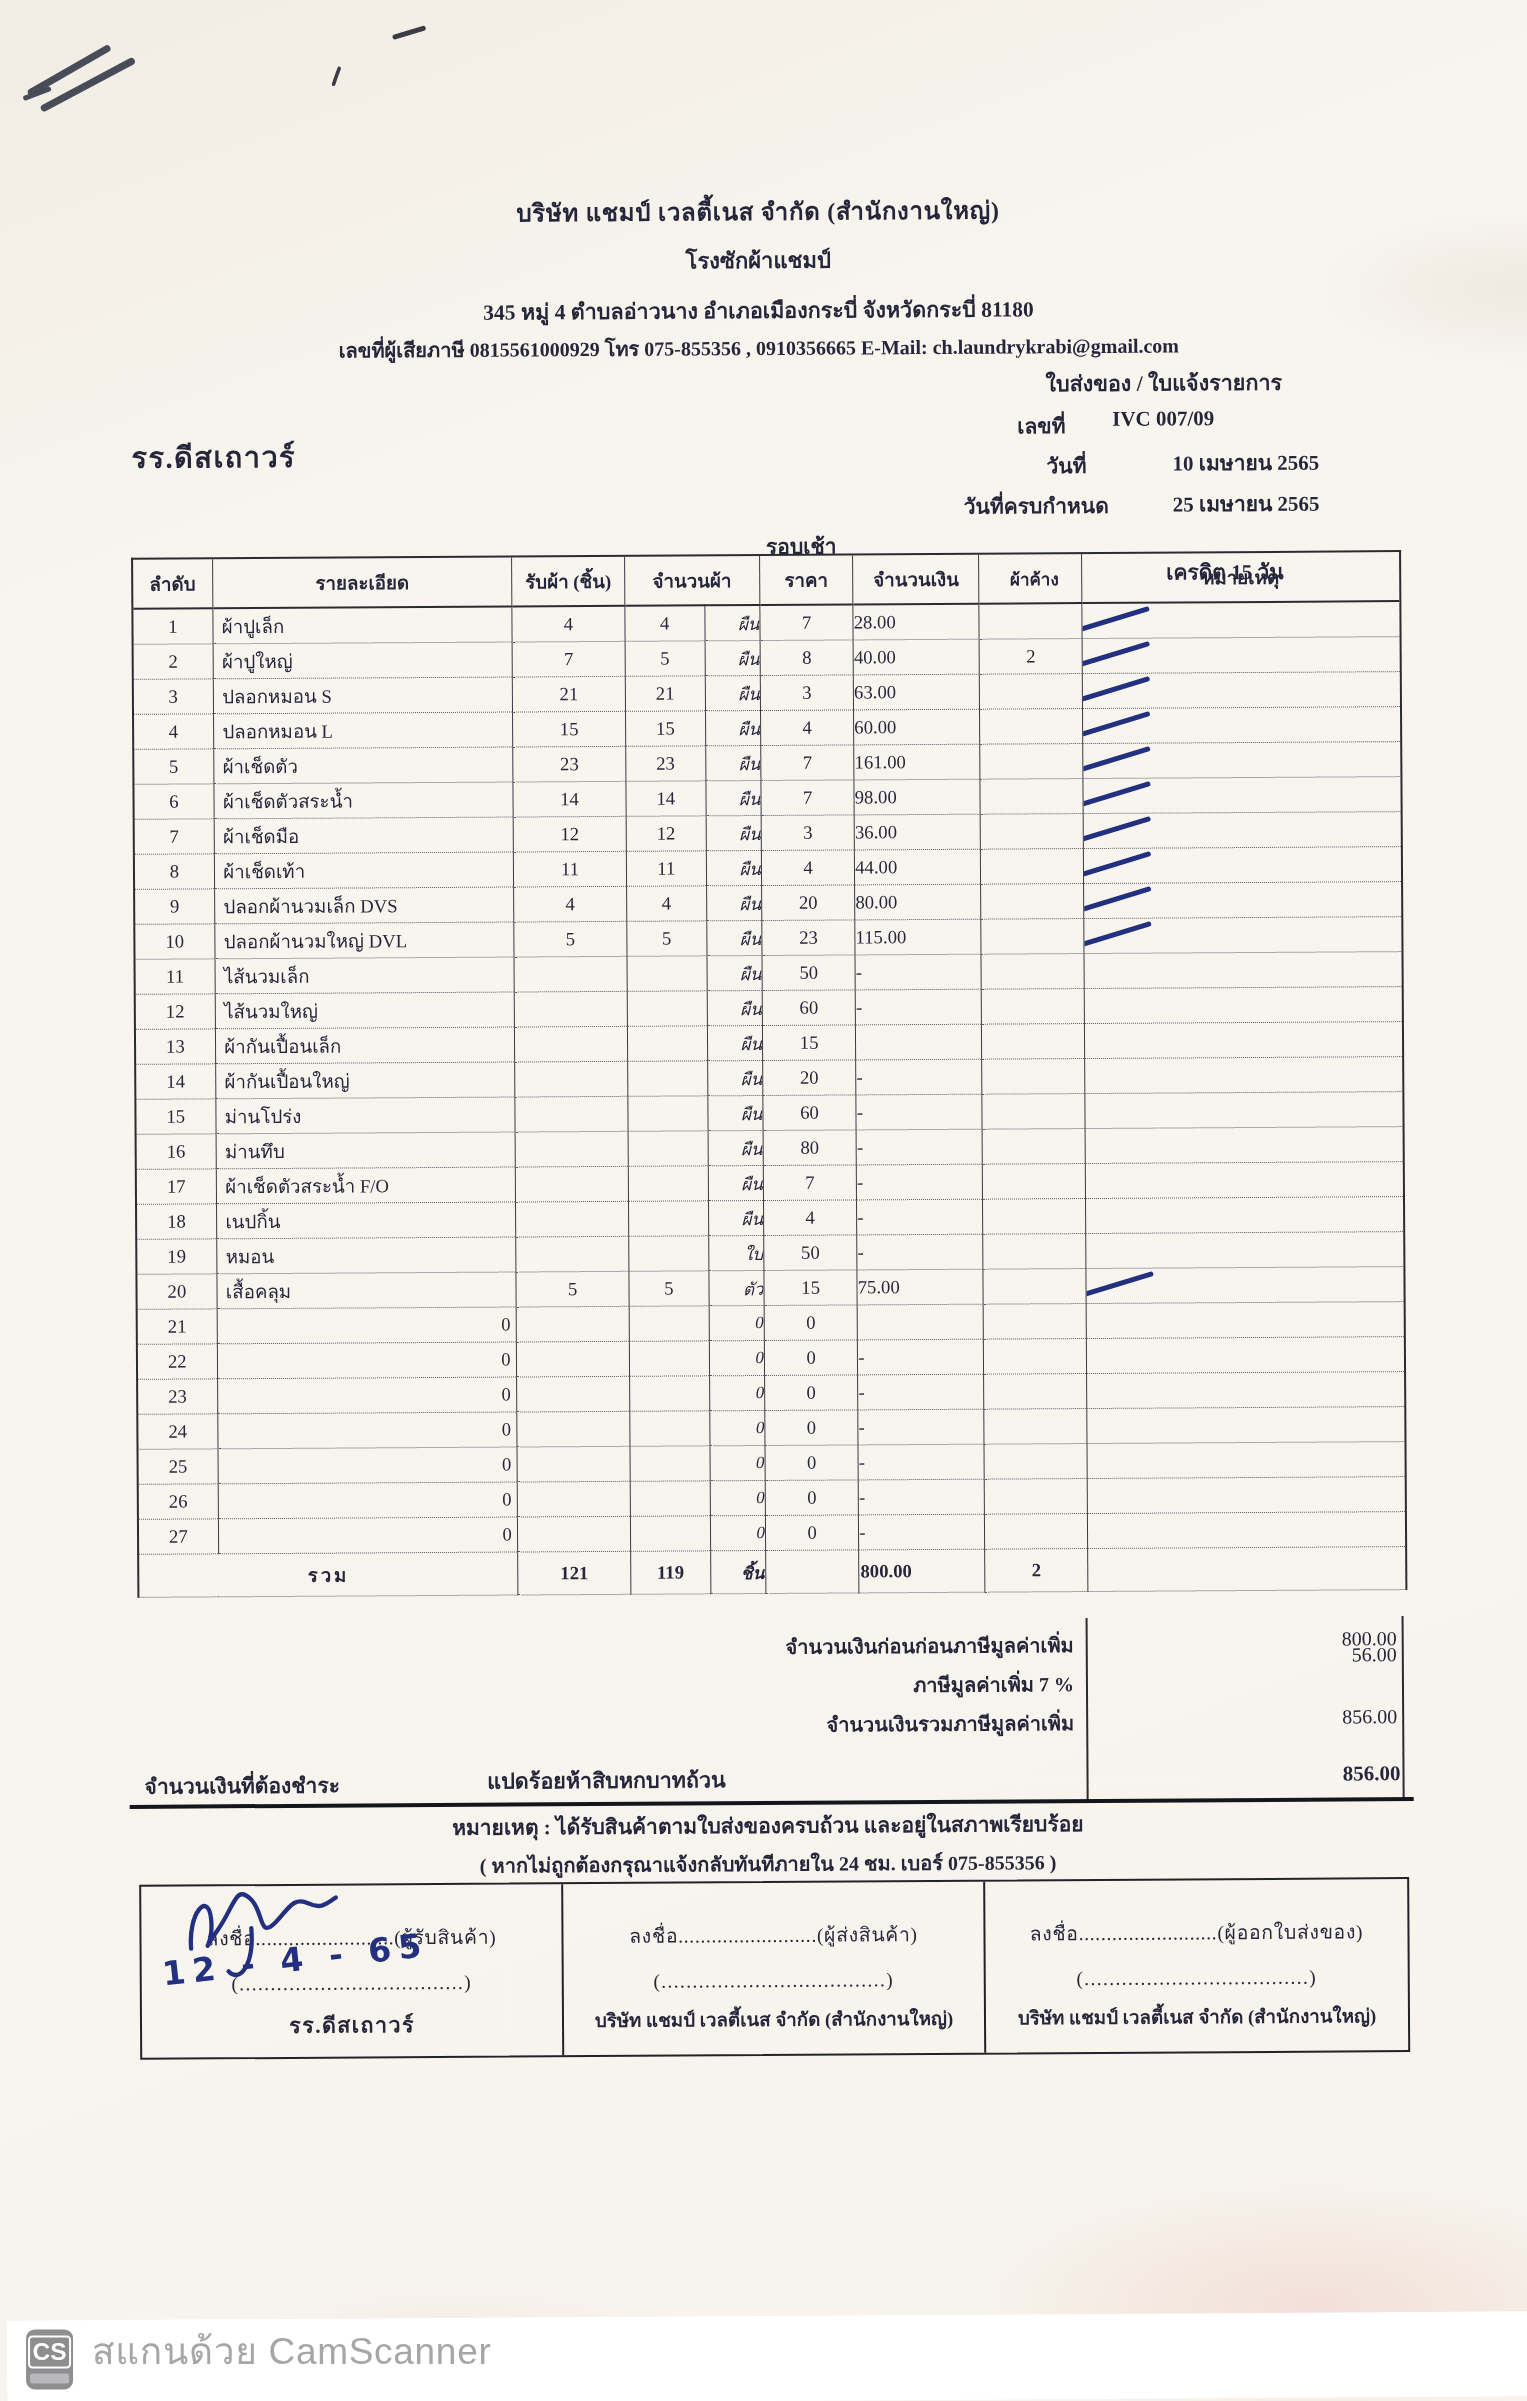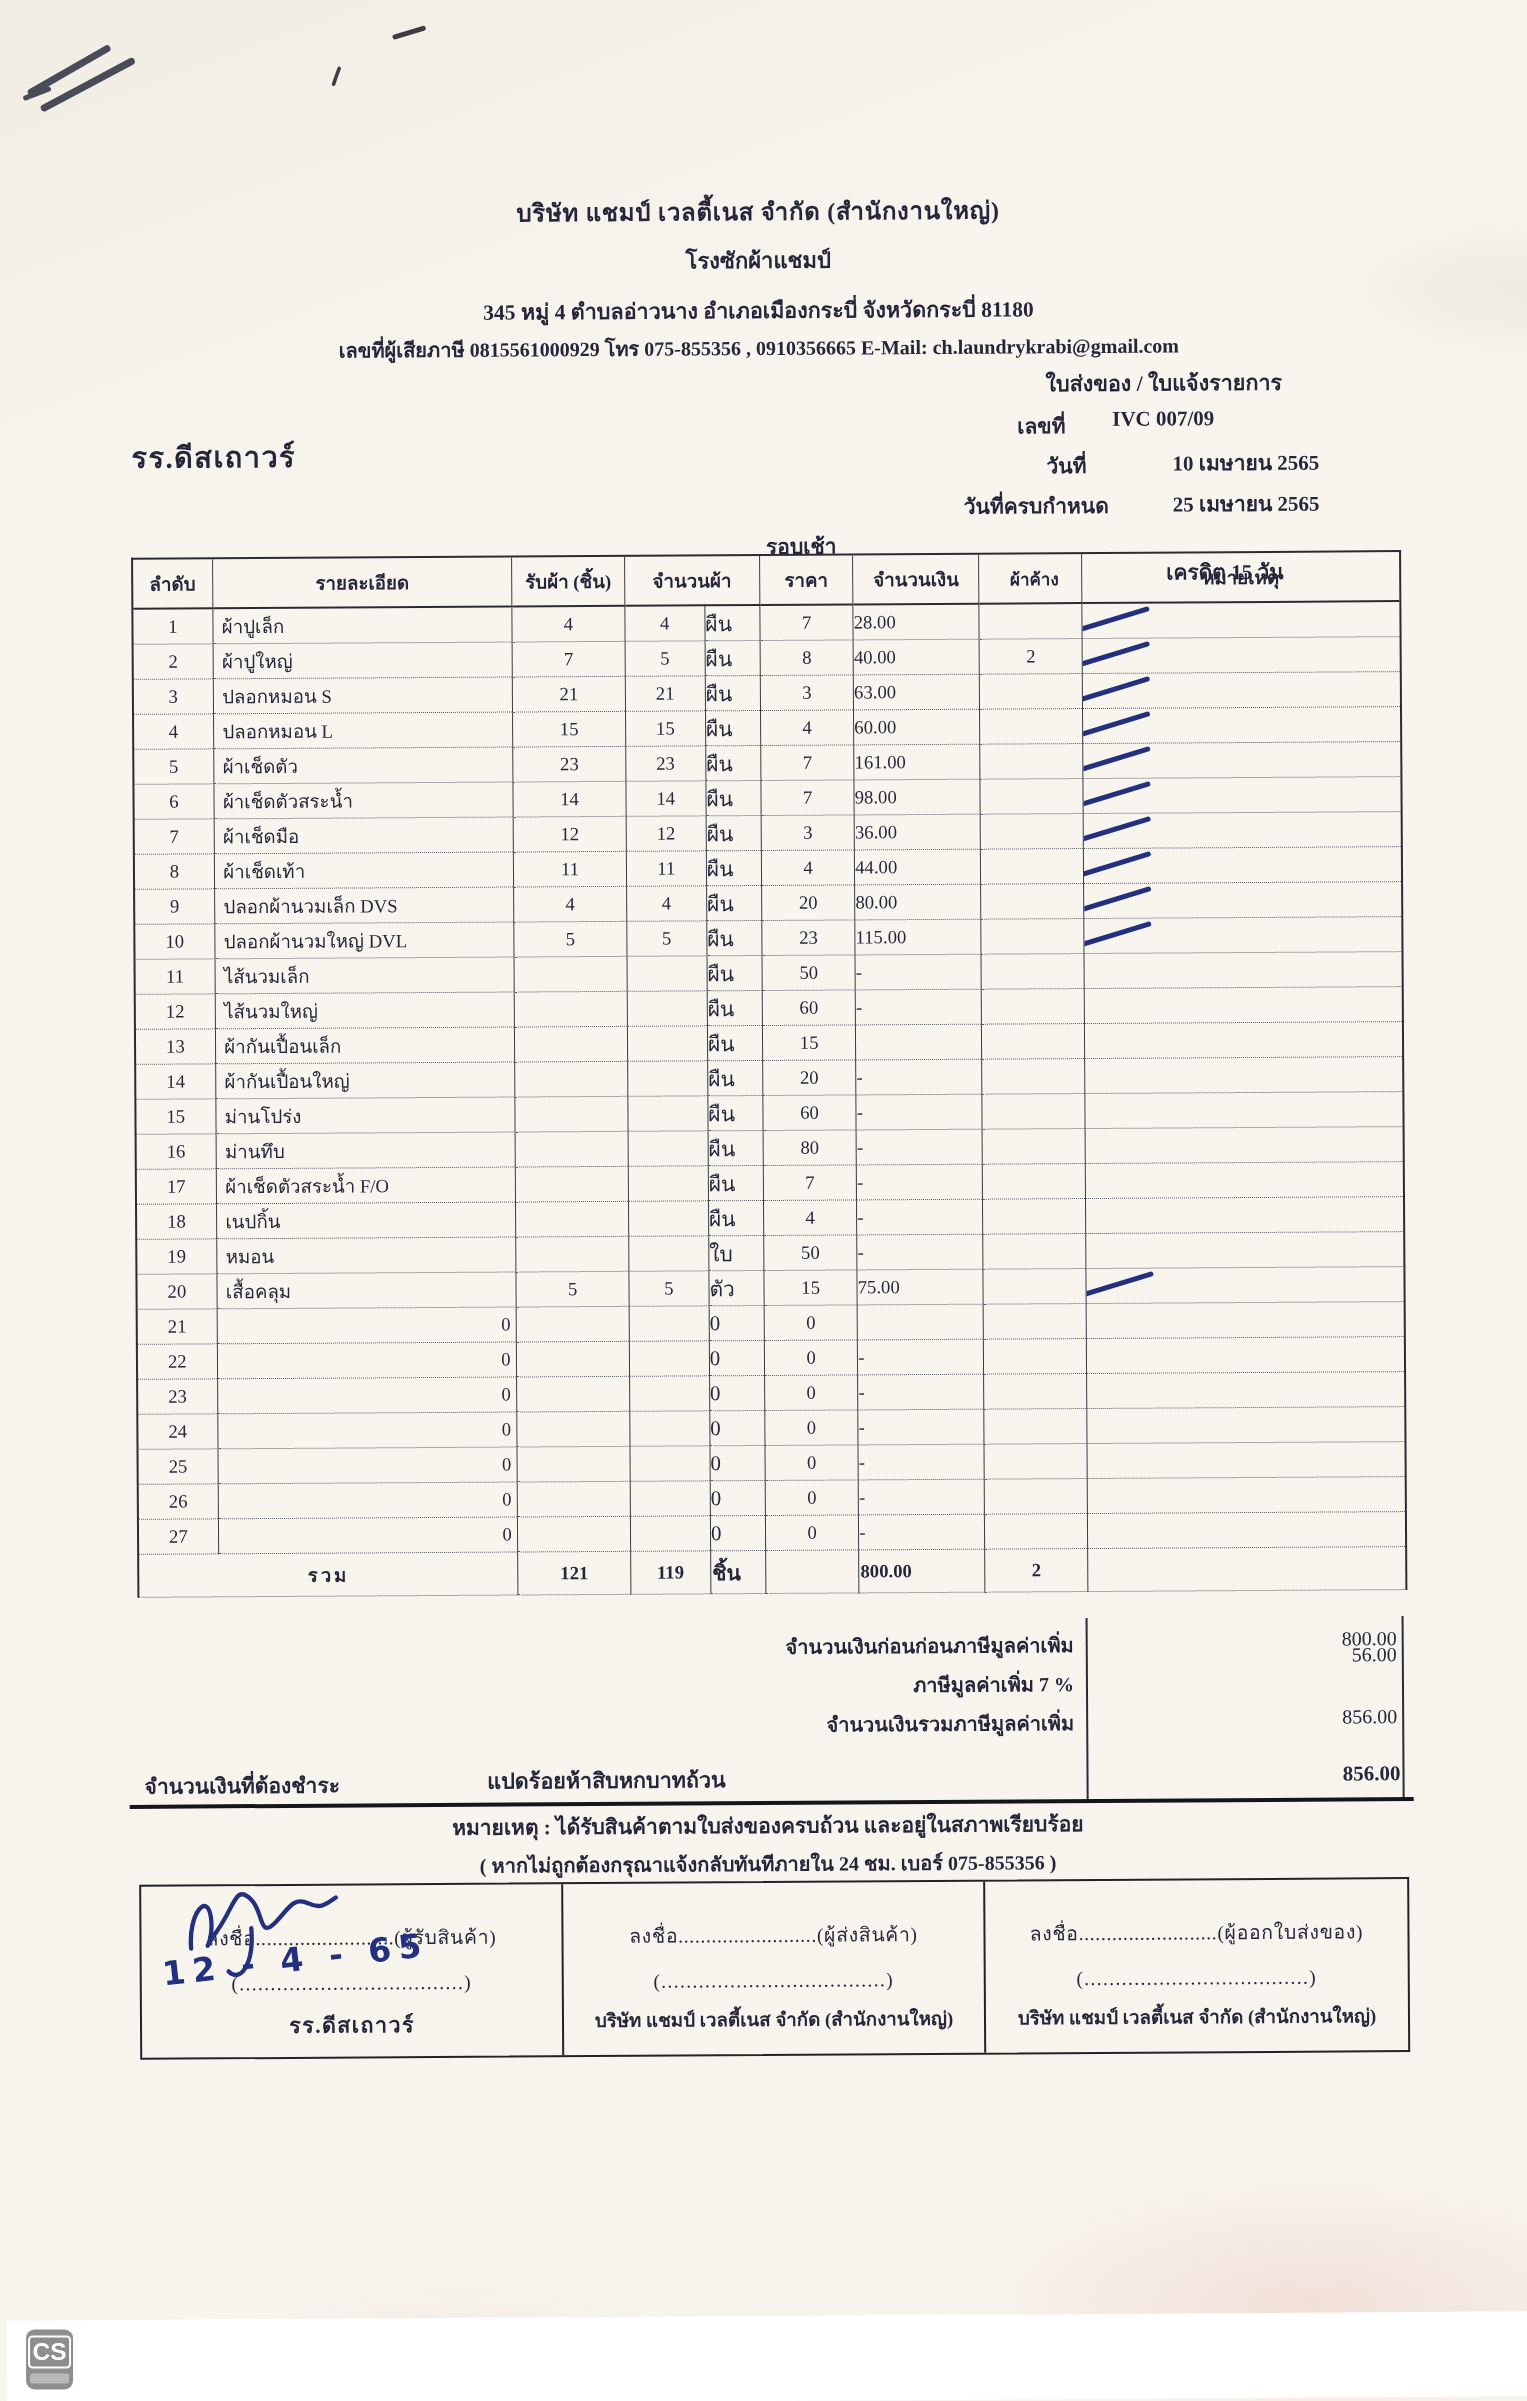--- a/index.html
+++ b/index.html
@@ -31,21 +31,21 @@
   .table-wrap{left:135px; top:554px; width:1266px; border:2.2px solid #2b2b33; border-bottom:none;}
   table{border-collapse:collapse; table-layout:fixed; width:100%; }
   th,td{border-right:1.4px solid #3a3a44; font-size:18.7px; color:#26263b; overflow:hidden; white-space:nowrap;}
   th:last-child, td:last-child{border-right:none;}
   thead th{height:46px; border-bottom:2.2px solid #2b2b33; font-size:18.7px; font-weight:bold; text-align:center;}
   tbody td{height:34px; border-bottom:1.4px dotted #5b5b66; padding:0;}
   td.c-no{text-align:center;}
   td.c-desc{text-align:left; padding-left:8.6px;}
   td.c-desc.zero{text-align:right; padding-right:5.7px;}
   td.c-num{text-align:center;}
-  td.c-unit{text-align:left; font-size:21px;}
+  td.c-unit{text-align:right; font-size:17px;font-style:italic;}
   td.c-amt{text-align:left; padding-right:18.7px;}
   td.c-remark{position:relative;}
   tr.total-row td{height:40px; font-weight:bold; border-bottom:1.4px dotted #5b5b66;}
   td.c-total-label{text-align:center; letter-spacing:2.9px;}
   .slash{position:absolute; left:-21.5px; top:1.4px; width:108px; height:32px; pointer-events:none;}
   
   .sum-label{font-size:20px; font-weight:bold; text-align:right;}
   .sum-val{font-size:20px; text-align:right;}
   .vline{background:#2b2b33; width:2.2px;}
   .thick-line{left:126px; top:1801px; width:1284px; height:4.3px; background:#15151c;}
@@ -542,16 +542,17 @@
         <path class="hand-stroke" d="M118 92 C 122 146, 100 168, 86 152" stroke="#22307f" stroke-width="6" fill="none" stroke-linecap="round"></path>
       </svg>
     </div>
     <div class="abs hand-date">12 - 4 - 65</div>
 
     <div class="abs footer-strip"></div>
     <div class="abs cs-logo" style="transform:rotate(0.35deg);">
       <div class="cs-txt">CS</div>
       <div class="cs-fold"></div>
     </div>
+    <div class="abs cs-text" style="transform:rotate(0.35deg);">สแกนด้วย CamScanner</div>
 
   </div>
 </div>
 
 
 </body></html>

